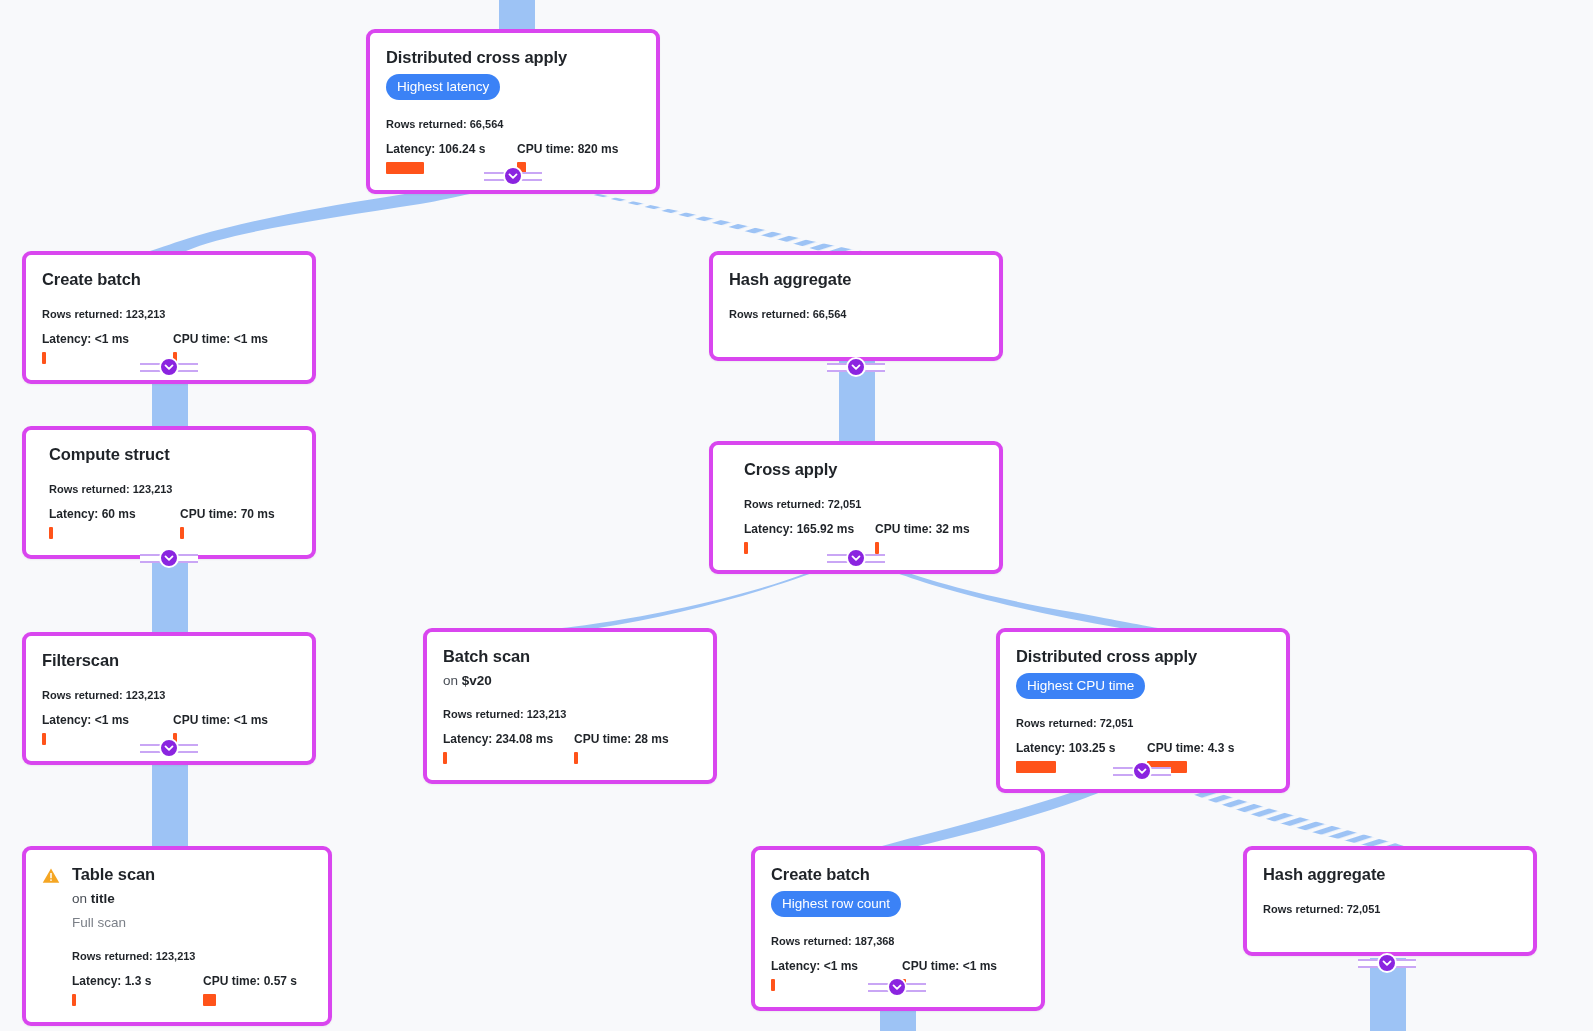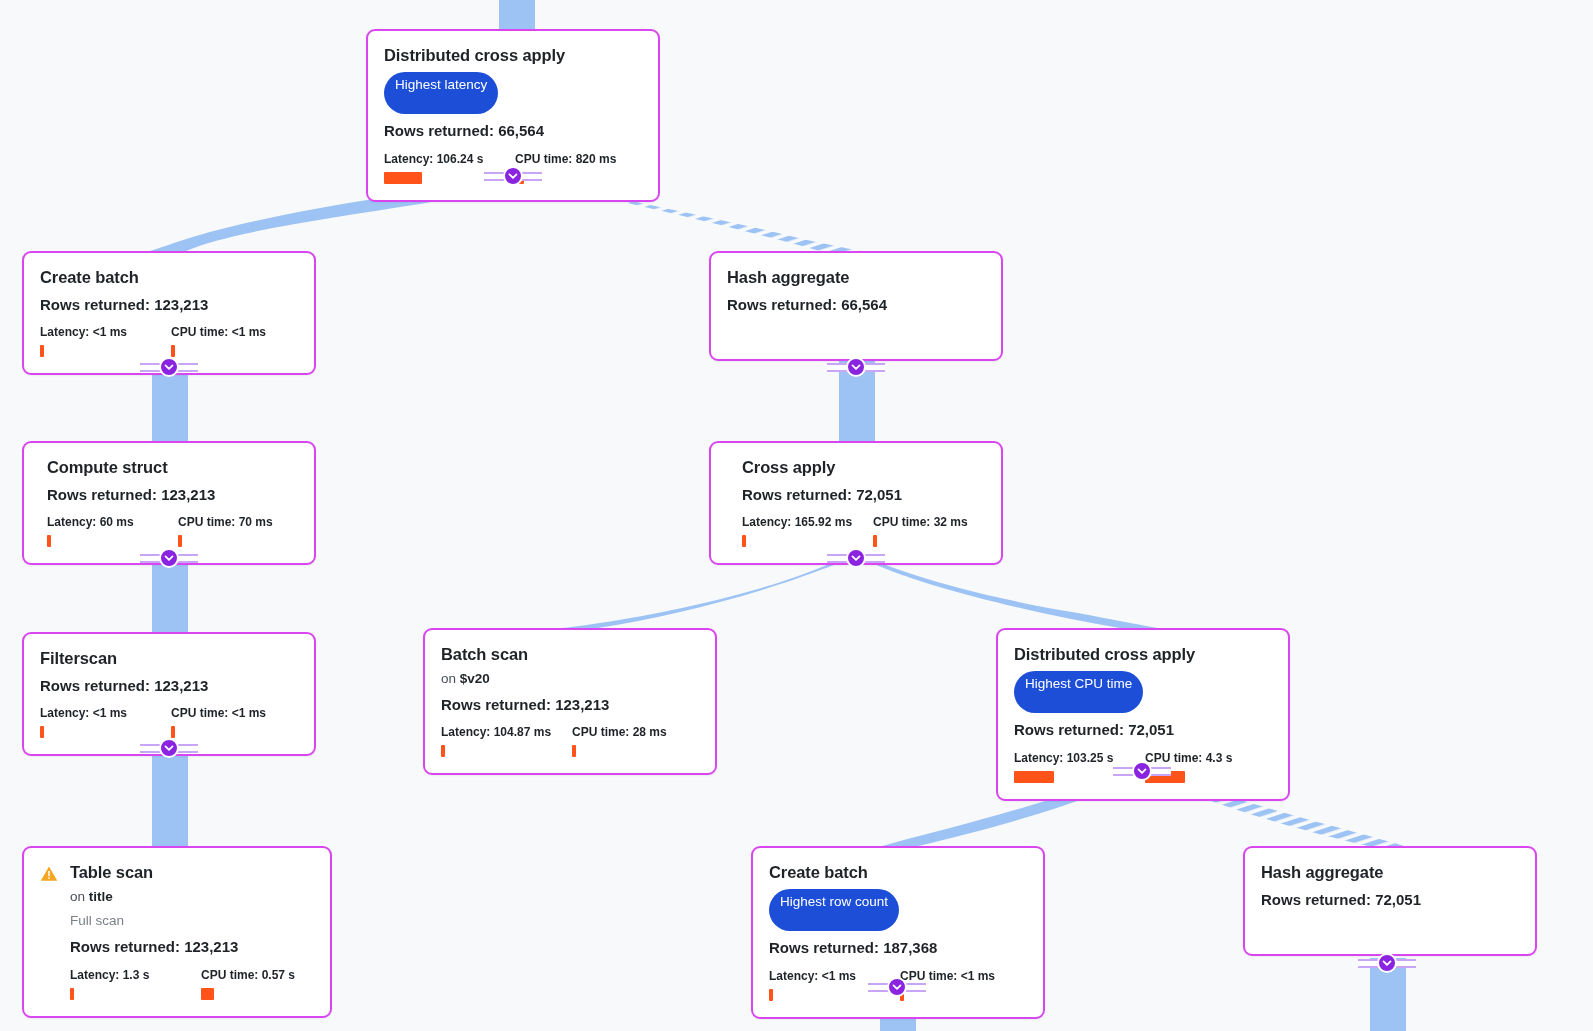--- a/index.html
+++ b/index.html
@@ -31,21 +31,21 @@
     left: 0;
     top: 0;
     width: 1593px;
     height: 1031px;
   }
 
   .node {
     position: absolute;
     box-sizing: border-box;
     background: #ffffff;
-    border: 2px solid #d946ef;
+    border: 4px solid #d946ef;
     border-radius: 9px;
     padding: 14px 16px 16px 16px;
     box-shadow: 0 1px 2px rgba(30,35,45,0.06);
   }
   .node-inner {
     display: flex;
     flex-direction: row;
     align-items: flex-start;
   }
   .warn-icon {
@@ -62,41 +62,41 @@
   .node-title {
     font-size: 16.5px;
     font-weight: bold;
     color: #1f2328;
     line-height: 1.25;
     letter-spacing: -0.1px;
   }
   .badge-row { margin-top: 6px; }
   .badge {
     display: inline-block;
-    background: #1d4ed8;
+    background: #3b82f6;
     color: #ffffff;
     font-size: 13.5px;
     line-height: 1;
-    padding: 6px 11px 23px 11px;
+    padding: 6px 11px 7px 11px;
     border-radius: 999px;
   }
   .subline {
     font-size: 13.5px;
     color: #4a4f57;
     margin-top: 5px;
     line-height: 1.35;
   }
   .subline b { color: #1f2328; font-weight: bold; }
   .subline.muted { color: #7a7f87; margin-top: 6px; }
 
   .rows {
-    font-size: 15px;
+    font-size: 11px;
     font-weight: bold;
     color: #1f2328;
-    margin-top: 7px;
+    margin-top: 17px;
     line-height: 1.3;
   }
   .metrics {
     display: flex;
     flex-direction: row;
     margin-top: 11px;
   }
   .metric { flex: 0 0 auto; }
   .metric.m-left { width: 131px; }
   .metric-label {
@@ -250,21 +250,21 @@
         </div>
       </div>
       <div class="node" style="left: 709px; top: 251px; width: 294px; min-height: 110px;">
         <div class="node-inner">
           <div class="node-body">
             <div class="node-title">Hash aggregate</div>
             <div class="rows">Rows returned: 66,564</div>
           </div>
         </div>
       </div>
-      <div class="node" style="left: 22px; top: 441px; width: 294px; min-height: 110px; padding-left: 23px;">
+      <div class="node" style="left: 22px; top: 426px; width: 294px; min-height: 110px; padding-left: 23px;">
         <div class="node-inner">
           <div class="node-body">
             <div class="node-title">Compute struct</div>
             <div class="rows">Rows returned: 123,213</div>
             <div class="metrics">
               <div class="metric m-left">
                 <div class="metric-label">Latency: 60 ms</div>
                 <div class="metric-bar" style="width: 4px; background: rgb(255, 83, 26);"></div>
               </div>
               <div class="metric m-right">
@@ -312,21 +312,21 @@
         </div>
       </div>
       <div class="node" style="left: 423px; top: 628px; width: 294px; min-height: 136px;">
         <div class="node-inner">
           <div class="node-body">
             <div class="node-title">Batch scan</div>
             <div class="subline"><span>on </span><b>$v20</b></div>
             <div class="rows">Rows returned: 123,213</div>
             <div class="metrics">
               <div class="metric m-left">
-                <div class="metric-label">Latency: 104.87 ms</div>
+                <div class="metric-label">Latency: 234.08 ms</div>
                 <div class="metric-bar" style="width: 4px; background: rgb(255, 83, 26);"></div>
               </div>
               <div class="metric m-right">
                 <div class="metric-label">CPU time: 28 ms</div>
                 <div class="metric-bar" style="width: 4px; background: rgb(255, 83, 26);"></div>
               </div>
             </div>
           </div>
         </div>
       </div>

